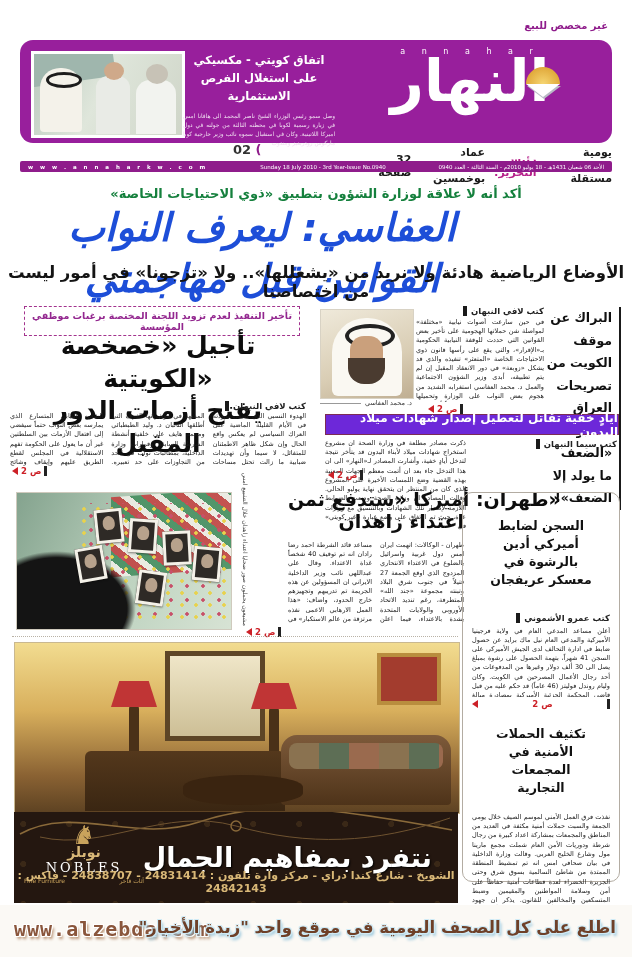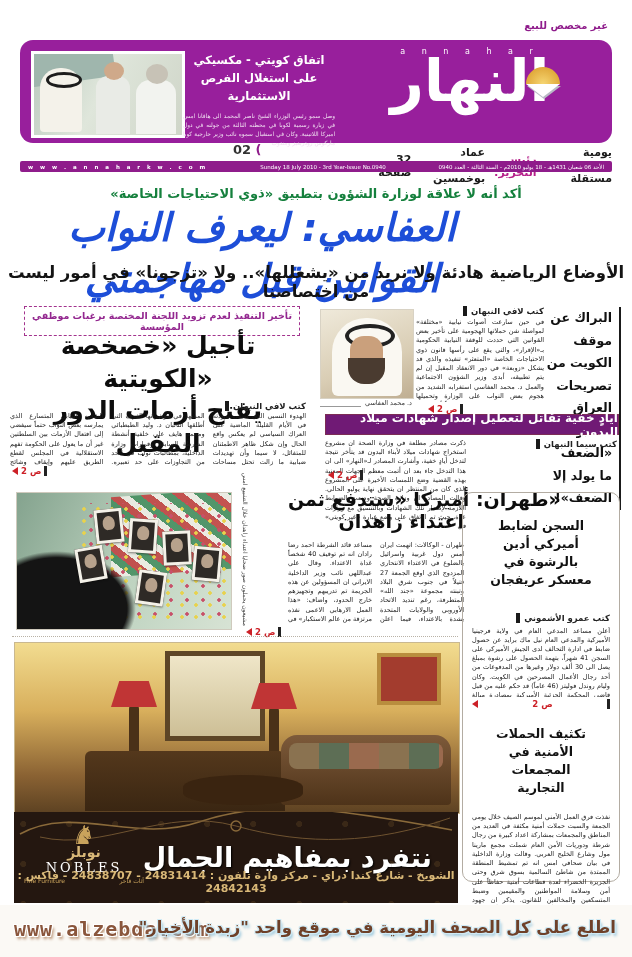--- a/index.html
+++ b/index.html
@@ -57,26 +57,26 @@
 
   
   .lead-byline{left:416px;top:306px;width:128px;justify-content:flex-start;}
   .lead-body{left:416px;top:318px;width:128px;height:84px;}
   .lead-more{left:428px;top:404px;}
   .lead-photo{left:320px;top:309px;width:92px;height:88px;background:linear-gradient(160deg,#efe9da 0%,#d9cdb4 60%,#bfae92 100%);overflow:hidden;border:1px solid #d8d2c4;}
   .lead-photo .ghutra{position:absolute;left:11px;top:8px;width:70px;height:78px;background:#faf8f2;border-radius:34px 34px 6px 6px;}
   .lead-photo .agal{position:absolute;left:24px;top:14px;width:42px;height:16px;border:4px solid #222;border-radius:50%;}
   .lead-photo .face{position:absolute;left:29px;top:26px;width:33px;height:40px;background:#caa07c;border-radius:14px;}
   .lead-photo .beard{position:absolute;left:27px;top:48px;width:37px;height:26px;background:#4a3b30;border-radius:0 0 16px 16px;}
-  .lead-caption{left:320px;top:399px;width:92px;display:flex;direction:rtl;align-items:flex-end;gap:4px;font-size:6.5px;color:#333;}
+  .lead-caption{left:320px;top:399px;width:92px;display:flex;direction:rtl;align-items:center;gap:4px;font-size:6.5px;color:#333;}
   .lead-caption .line{flex:1;height:1px;background:#999;}
   .lead-quote{left:546px;top:307px;width:66px;padding-right:7px;border-right:2px solid #1a1a1a;font-size:12.5px;font-weight:bold;line-height:1.8;color:#111;}
 
   
-  .bedoon-bar{left:325px;top:414px;width:292px;height:19px;background:#701a75;border:1px solid #7c2c55;color:#fff;font-size:12px;font-weight:bold;display:flex;align-items:center;justify-content:center;}
+  .bedoon-bar{left:325px;top:414px;width:292px;height:19px;background:#6d28d9;border:1px solid #7c2c55;color:#fff;font-size:12px;font-weight:bold;display:flex;align-items:center;justify-content:center;}
   .bedoon-body{left:325px;top:439px;width:292px;height:38px;column-count:2;column-gap:10px;}
   .bedoon-byline{margin-bottom:3px;}
   .bedoon-more{left:328px;top:470px;}
 
   
   .aw-kicker{left:24px;top:306px;width:262px;border:1px dashed #a3338e;color:#93278f;font-size:9.5px;font-weight:bold;text-align:center;padding:3px 6px;}
   .aw-headline{left:10px;top:330px;width:296px;font-size:25px;font-weight:800;line-height:1.3;color:#0d0d0d;}
   .aw-byline{left:200px;top:401px;width:106px;justify-content:flex-start;}
   .aw-body{left:10px;top:412px;width:296px;height:64px;column-count:3;column-gap:8px;}
   .aw-more{left:12px;top:466px;}

